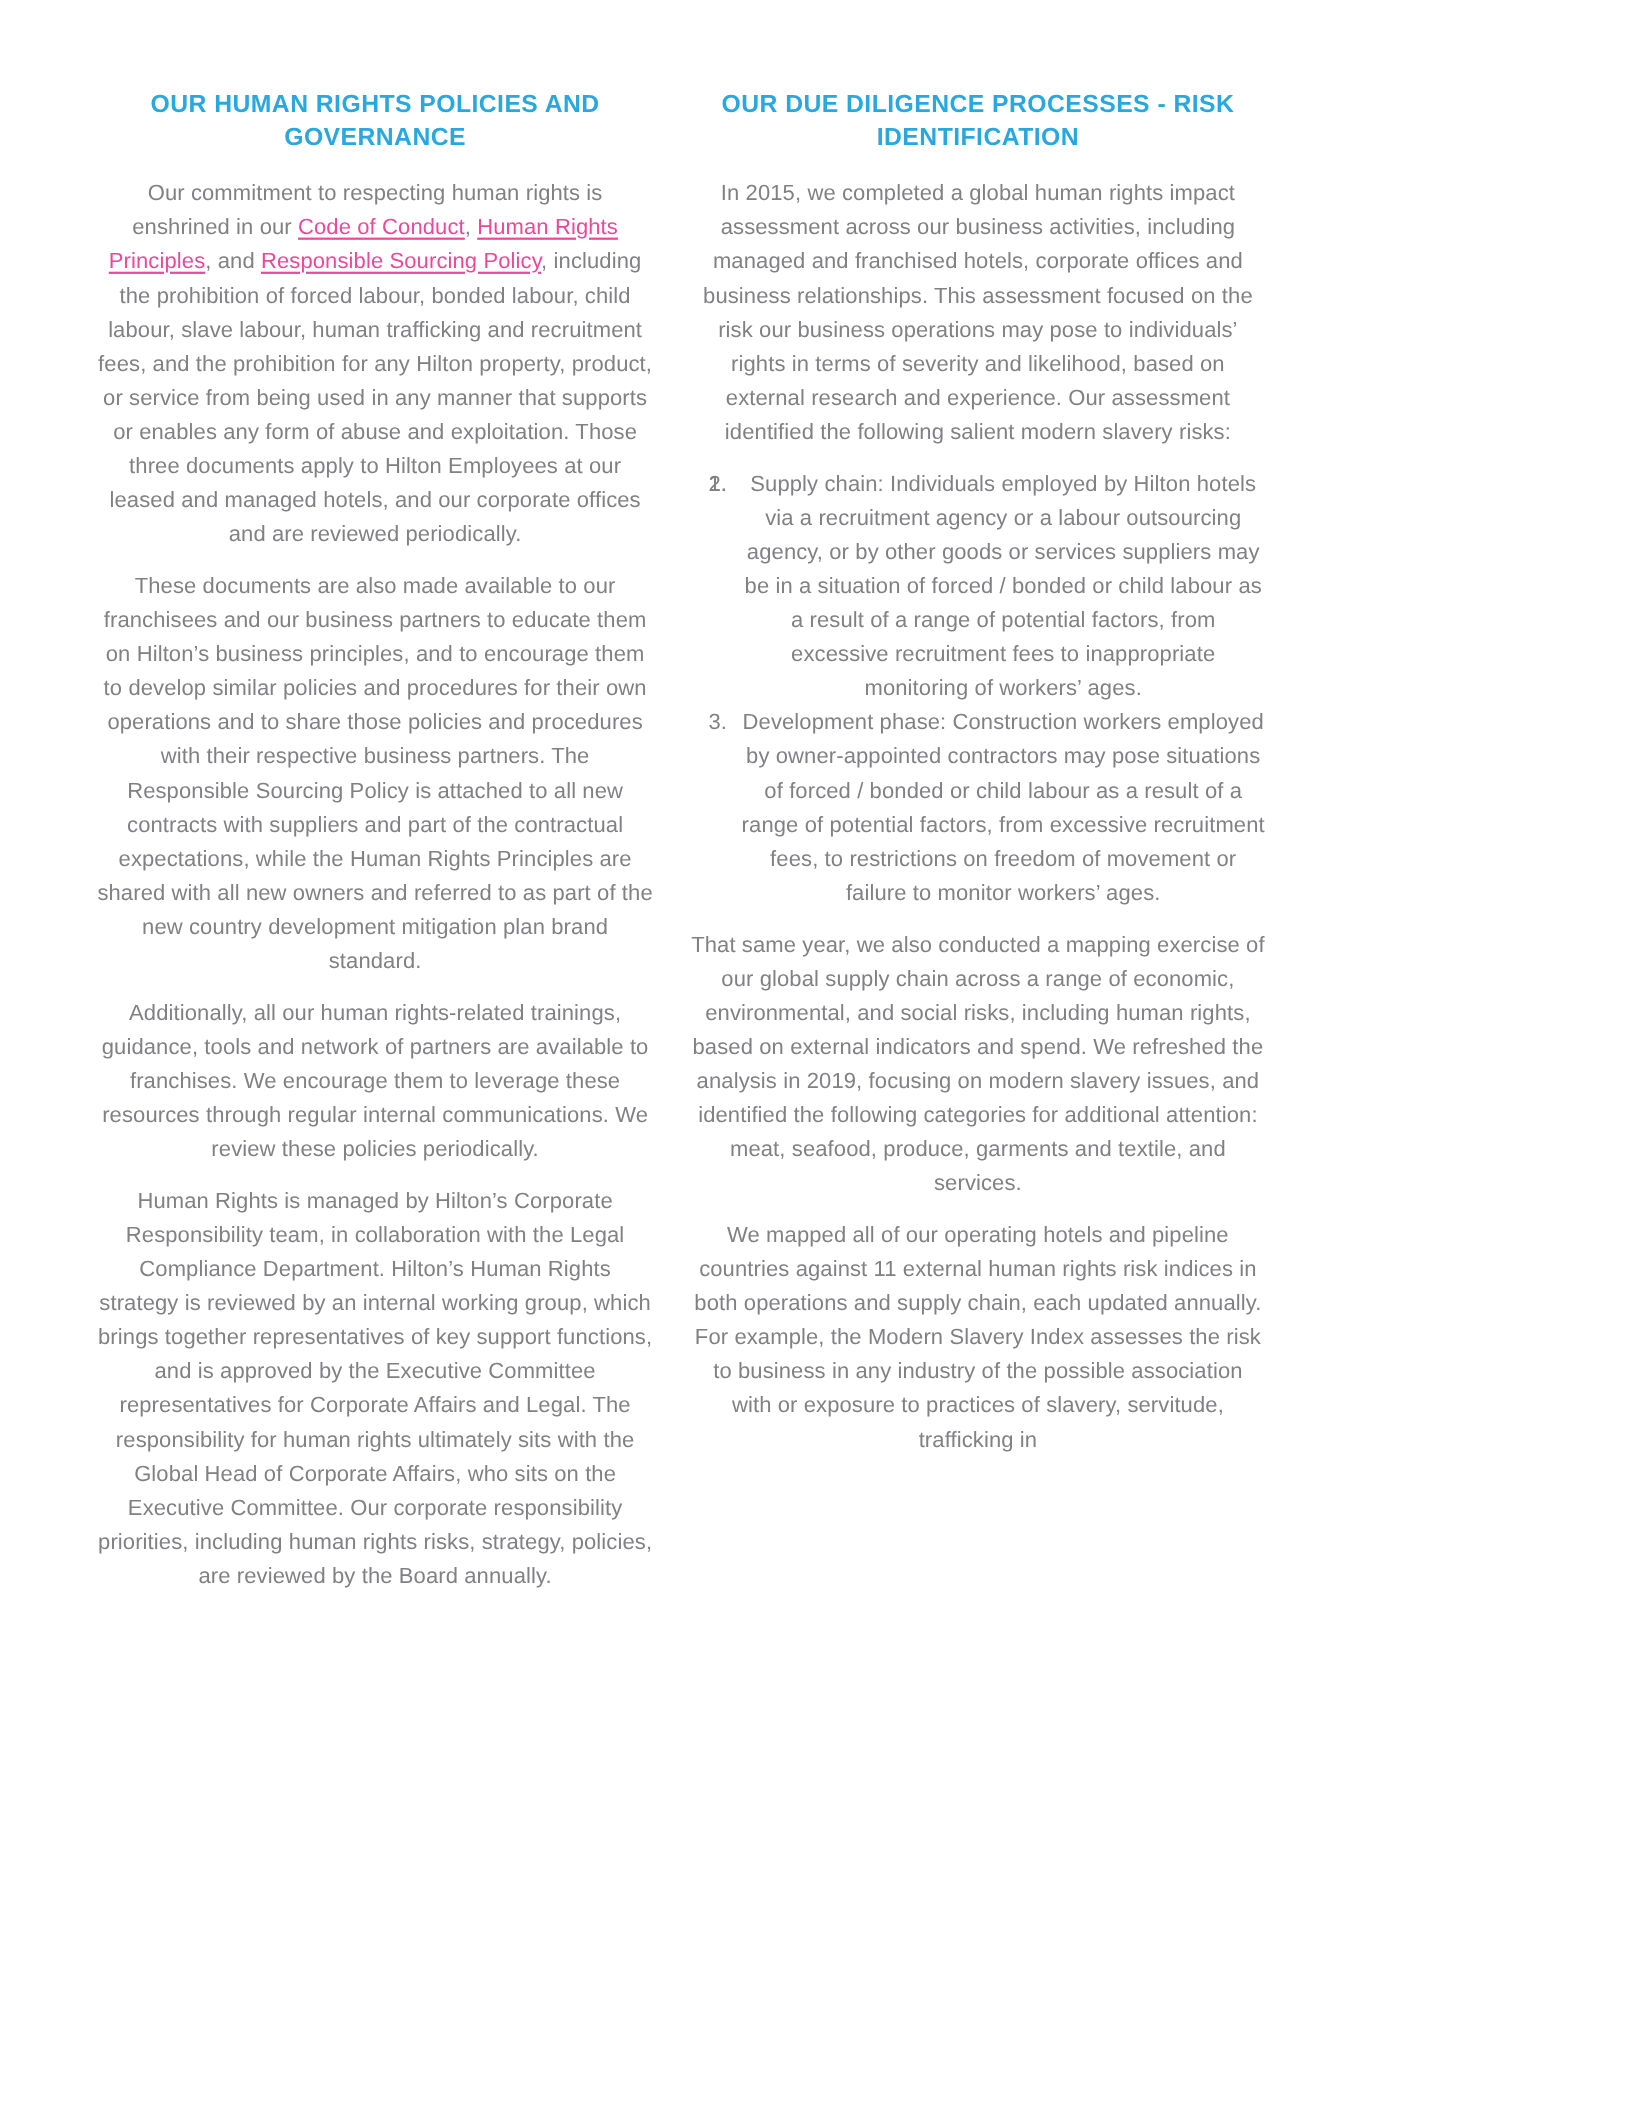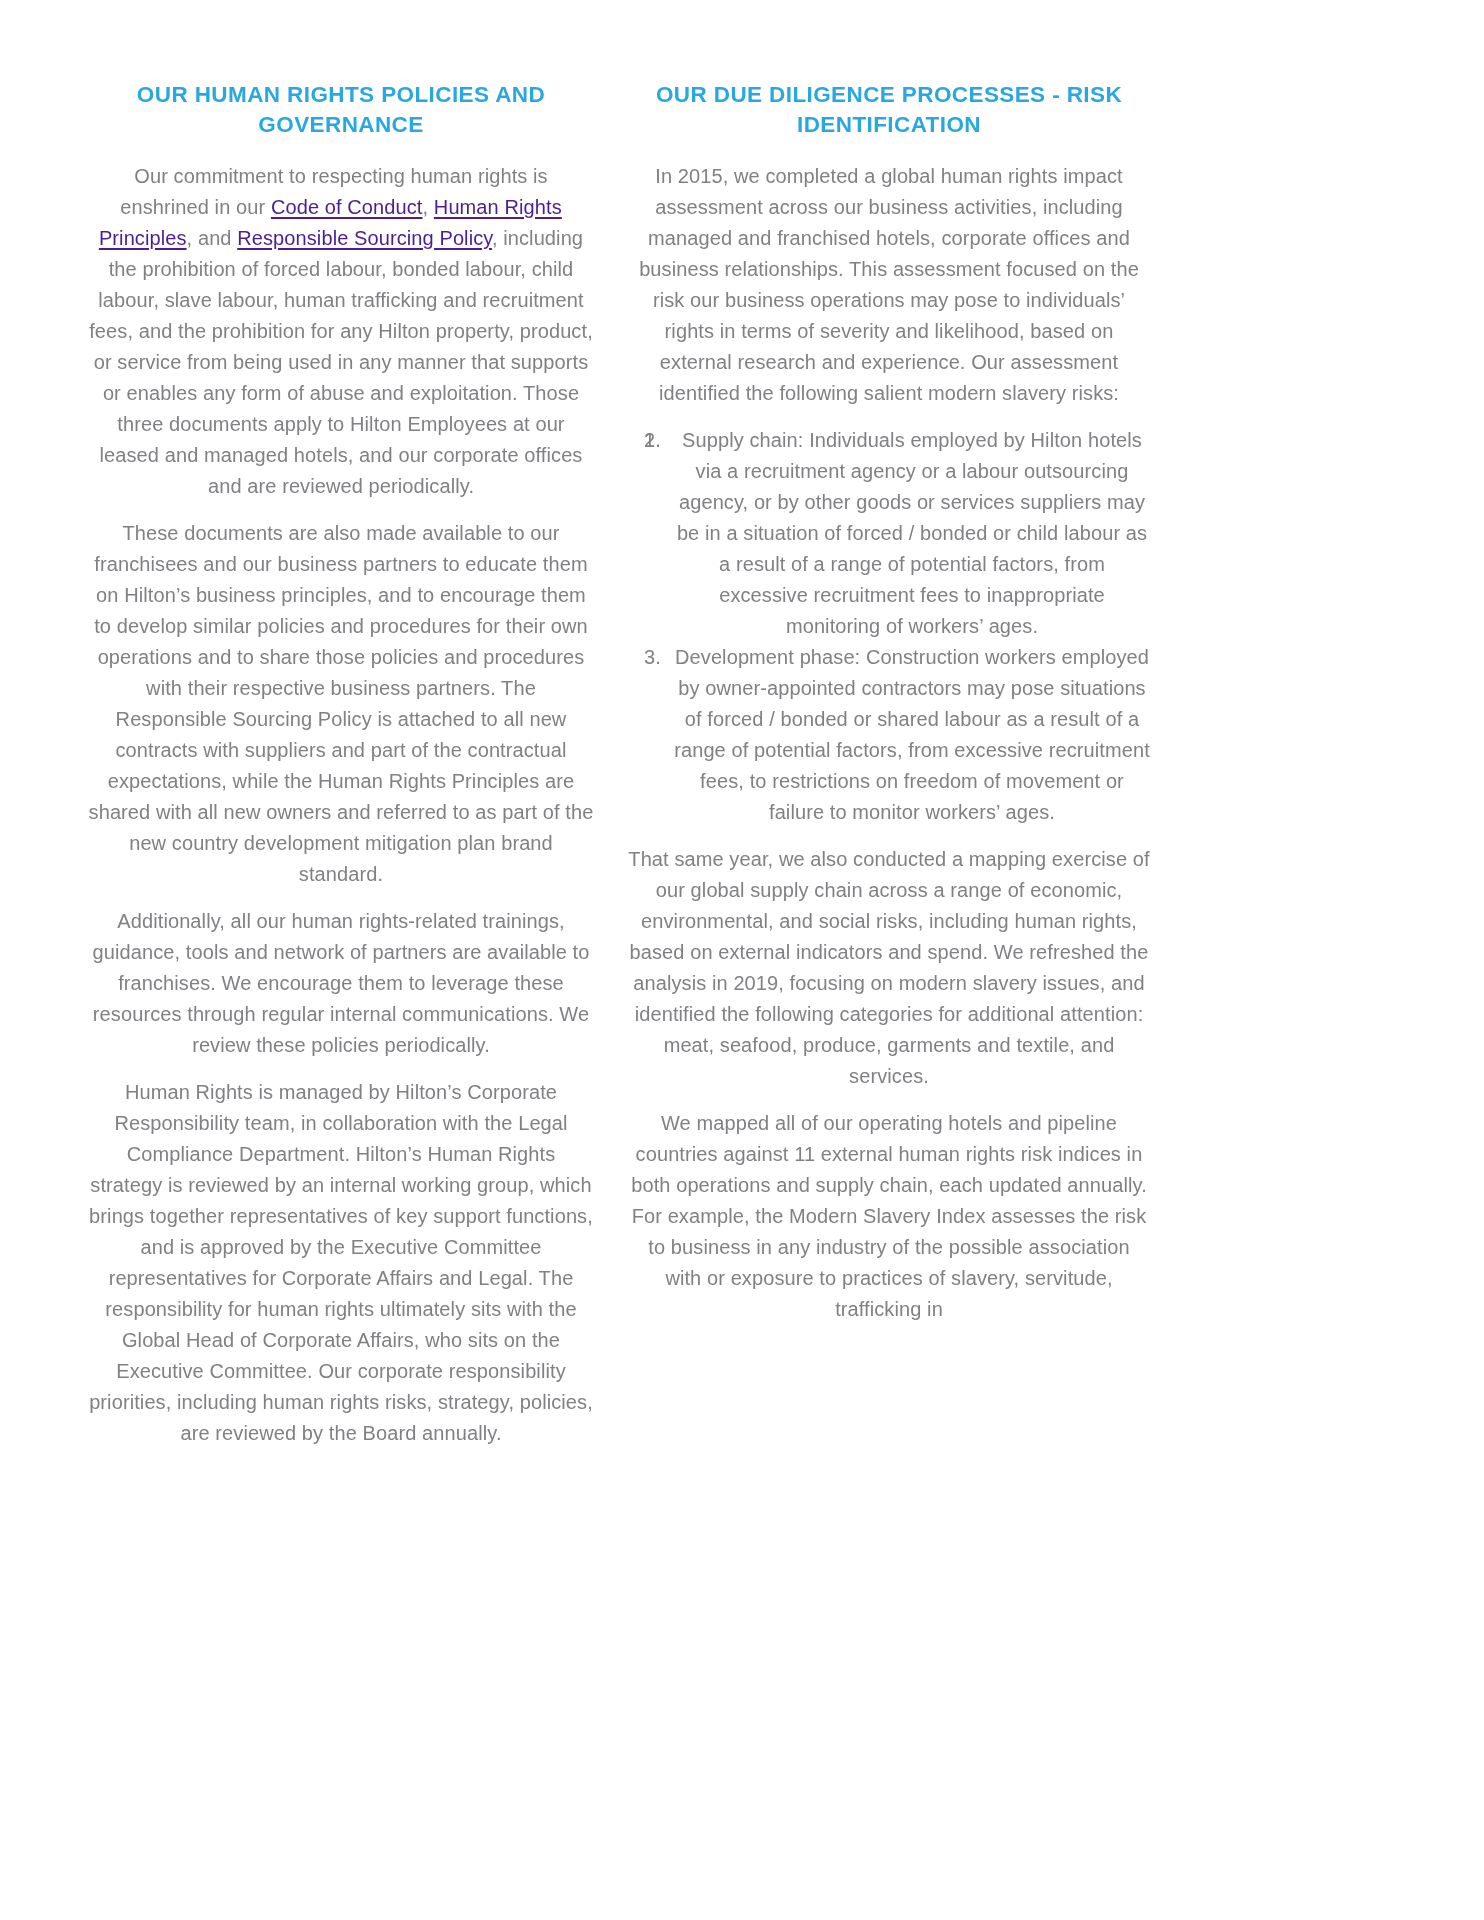--- a/index.html
+++ b/index.html
@@ -29,21 +29,21 @@
     text-transform: uppercase;
   }
   .body-para {
     color: #808184;
     font-size: 20px;
     line-height: 31px;
     margin-bottom: 16px;
     letter-spacing: 0.1px;
   }
   .doc-link {
-    color: #4c1d95;
+    color: #ec4899;
     text-decoration: underline;
     text-underline-offset: 3px;
     cursor: pointer;
   }
   .risk-list {
     list-style: none;
     margin: 0 0 16px 0;
   }
   .risk-item {
     position: relative;
@@ -84,21 +84,21 @@
     <ol class="risk-list">
       <li class="risk-item">
         <span class="risk-num">1.</span>
       </li>
       <li class="risk-item">
         <span class="risk-num">2.</span>
         <span>Supply chain: Individuals employed by Hilton hotels via a recruitment agency or a labour outsourcing agency, or by other goods or services suppliers may be in a situation of forced / bonded or child labour as a result of a range of potential factors, from excessive recruitment fees to inappropriate monitoring of workers’ ages.</span>
       </li>
       <li class="risk-item">
         <span class="risk-num">3.</span>
-        <span>Development phase: Construction workers employed by owner-appointed contractors may pose situations of forced / bonded or shared labour as a result of a range of potential factors, from excessive recruitment fees, to restrictions on freedom of movement or failure to monitor workers’ ages.</span>
+        <span>Development phase: Construction workers employed by owner-appointed contractors may pose situations of forced / bonded or child labour as a result of a range of potential factors, from excessive recruitment fees, to restrictions on freedom of movement or failure to monitor workers’ ages.</span>
       </li>
     </ol>
 
 
     <p class="body-para">That same year, we also conducted a mapping exercise of our global supply chain across a range of economic, environmental, and social risks, including human rights, based on external indicators and spend. We refreshed the analysis in 2019, focusing on modern slavery issues, and identified the following categories for additional attention: meat, seafood, produce, garments and textile, and services.</p>
 
     <p class="body-para">We mapped all of our operating hotels and pipeline countries against 11 external human rights risk indices in both operations and supply chain, each updated annually. For example, the Modern Slavery Index assesses the risk to business in any industry of the possible association with or exposure to practices of slavery, servitude, trafficking in</p>
   </div>
 
 </div>

